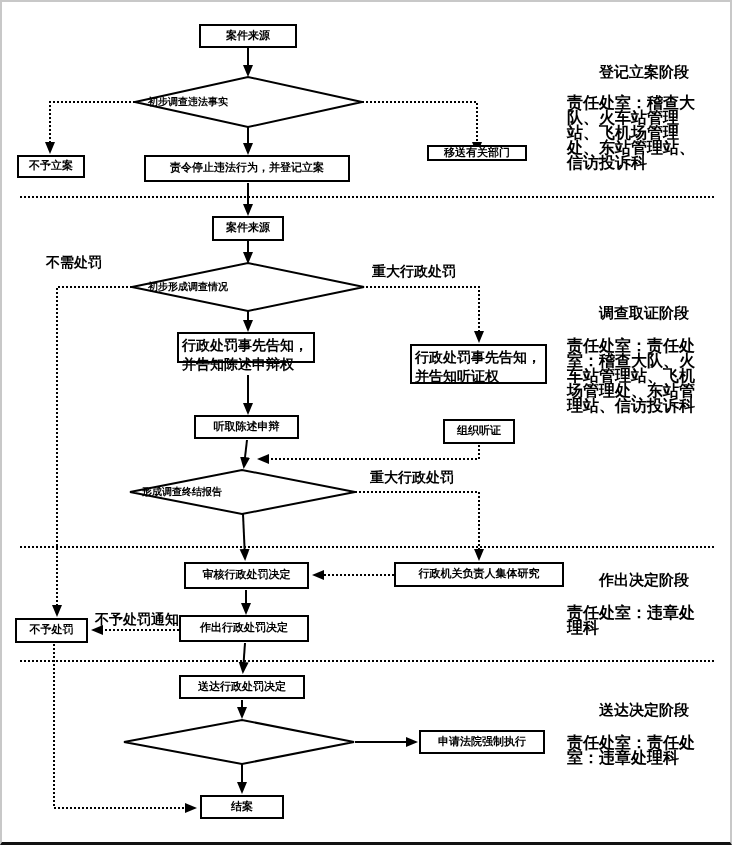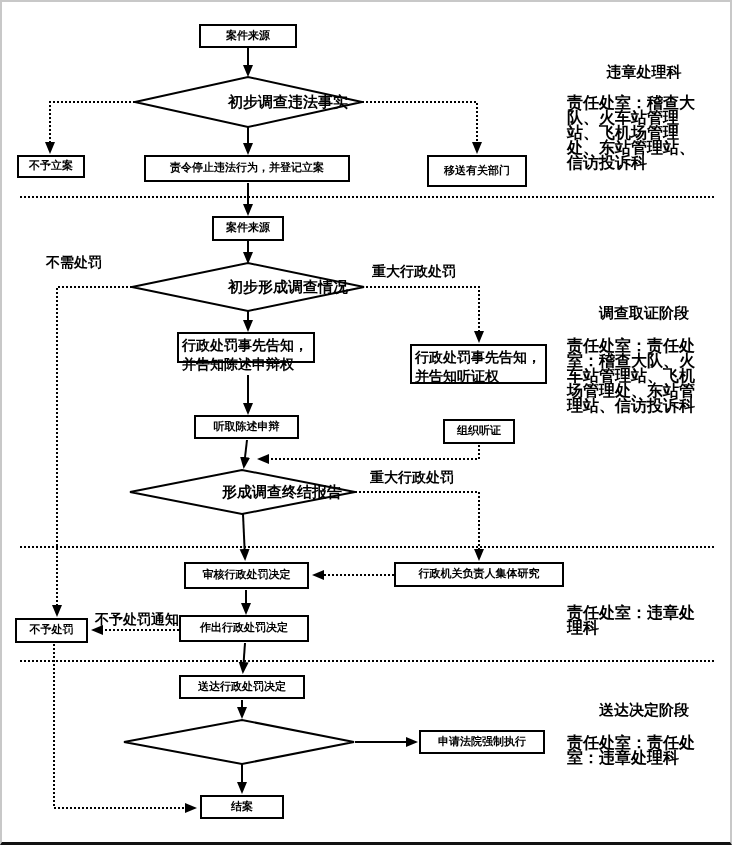--- a/index.html
+++ b/index.html
@@ -14,21 +14,21 @@
   svg.wires{position:absolute;left:0;top:0;width:732px;height:845px;}
   .box{
     position:absolute;box-sizing:border-box;border:2px solid #000;background:#fff;
     display:flex;align-items:center;justify-content:center;
     font-size:11px;line-height:1.1;white-space:nowrap;
   }
   .box.multiline{
     justify-content:flex-start;align-items:flex-start;text-align:left;
     white-space:normal;font-size:14px;line-height:19px;padding:2px 1px 0 3px;
   }
-  .dlabel{position:absolute;text-align:right;font-size:15px;line-height:16px;}
+  .dlabel{position:absolute;text-align:left;font-size:10px;line-height:16px;}
   .elabel{position:absolute;font-size:14px;line-height:15px;white-space:nowrap;}
   .stage-title{position:absolute;left:563px;width:158px;text-align:center;font-size:15px;line-height:17px;}
   .stage-body{position:absolute;left:565px;width:134px;font-size:16px;line-height:15px;text-align:left;}
 </style>
 </head>
 <body>
 
 <div class="frame">
 
   <svg class="wires">
@@ -68,21 +68,21 @@
 
     <polygon points="133,100 246,75 360,100 246,125" fill="#fff" stroke="#000" stroke-width="2"></polygon>
     <polygon points="130,285 246,261 362,285 246,309" fill="#fff" stroke="#000" stroke-width="2"></polygon>
     <polygon points="128,490 240,468 353,490 240,512" fill="#fff" stroke="#000" stroke-width="2"></polygon>
     <polygon points="122,740 240,718 352,740 240,762" fill="#fff" stroke="#000" stroke-width="2"></polygon>
   </svg>
 
   <div class="box" style="left:197px;top:22px;width:98px;height:24px">案件来源</div>
   <div class="box" style="left:15px;top:153px;width:68px;height:23px">不予立案</div>
   <div class="box" style="left:142px;top:153px;width:206px;height:27px">责令停止违法行为，并登记立案</div>
-  <div class="box" style="left:425px;top:153px;width:100px;height:32px">移送有关部门</div>
+  <div class="box" style="left:425px;top:143px;width:100px;height:16px">移送有关部门</div>
   <div class="box" style="left:210px;top:214px;width:72px;height:25px">案件来源</div>
   <div class="box multiline" style="left:175px;top:330px;width:138px;height:31px">行政处罚事先告知，并告知陈述申辩权</div>
   <div class="box multiline" style="left:408px;top:342px;width:137px;height:40px">行政处罚事先告知，并告知听证权</div>
   <div class="box" style="left:192px;top:413px;width:105px;height:24px">听取陈述申辩</div>
   <div class="box" style="left:441px;top:417px;width:72px;height:25px">组织听证</div>
   <div class="box" style="left:182px;top:560px;width:125px;height:27px">审核行政处罚决定</div>
   <div class="box" style="left:392px;top:560px;width:170px;height:25px">行政机关负责人集体研究</div>
   <div class="box" style="left:13px;top:616px;width:73px;height:25px">不予处罚</div>
   <div class="box" style="left:177px;top:613px;width:130px;height:27px">作出行政处罚决定</div>
   <div class="box" style="left:177px;top:673px;width:126px;height:24px">送达行政处罚决定</div>
@@ -91,24 +91,25 @@
 
   <div class="dlabel" style="left:146px;top:92px;width:200px">初步调查违法事实</div>
   <div class="dlabel" style="left:146px;top:277px;width:200px">初步形成调查情况</div>
   <div class="dlabel" style="left:140px;top:482px;width:200px">形成调查终结报告</div>
 
   <div class="elabel" style="left:44px;top:253px">不需处罚</div>
   <div class="elabel" style="left:370px;top:262px">重大行政处罚</div>
   <div class="elabel" style="left:368px;top:468px">重大行政处罚</div>
   <div class="elabel" style="left:93px;top:610px">不予处罚通知</div>
 
-  <div class="stage-title" style="top:62px">违章处理科</div>
+  <div class="stage-title" style="top:62px">登记立案阶段</div>
   <div class="stage-body" style="top:93px">责任处室：稽查大队、火车站管理站、飞机场管理处、东站管理站、信访投诉科</div>
 
   <div class="stage-title" style="top:303px">调查取证阶段</div>
   <div class="stage-body" style="top:336px">责任处室：责任处室：稽查大队、火车站管理站、飞机场管理处、东站管理站、信访投诉科</div>
 
+  <div class="stage-title" style="top:570px">作出决定阶段</div>
   <div class="stage-body" style="top:603px">责任处室：违章处理科</div>
 
   <div class="stage-title" style="top:700px">送达决定阶段</div>
   <div class="stage-body" style="top:733px">责任处室：责任处室：违章处理科</div>
 
 </div>
 
 </body></html>

